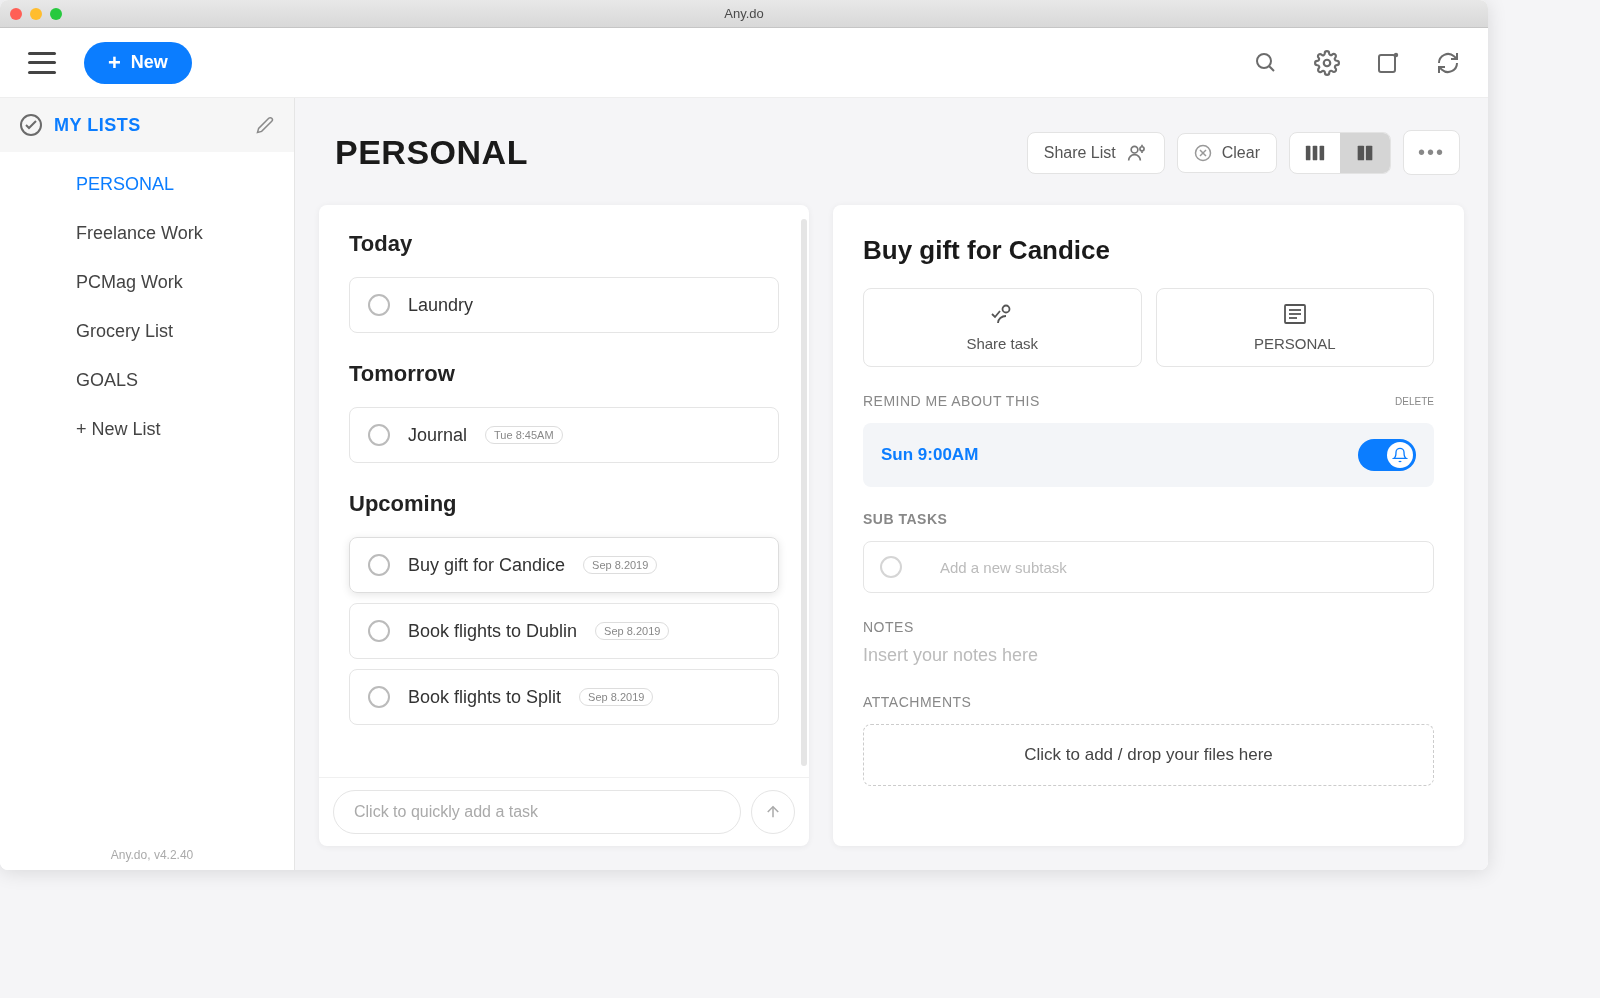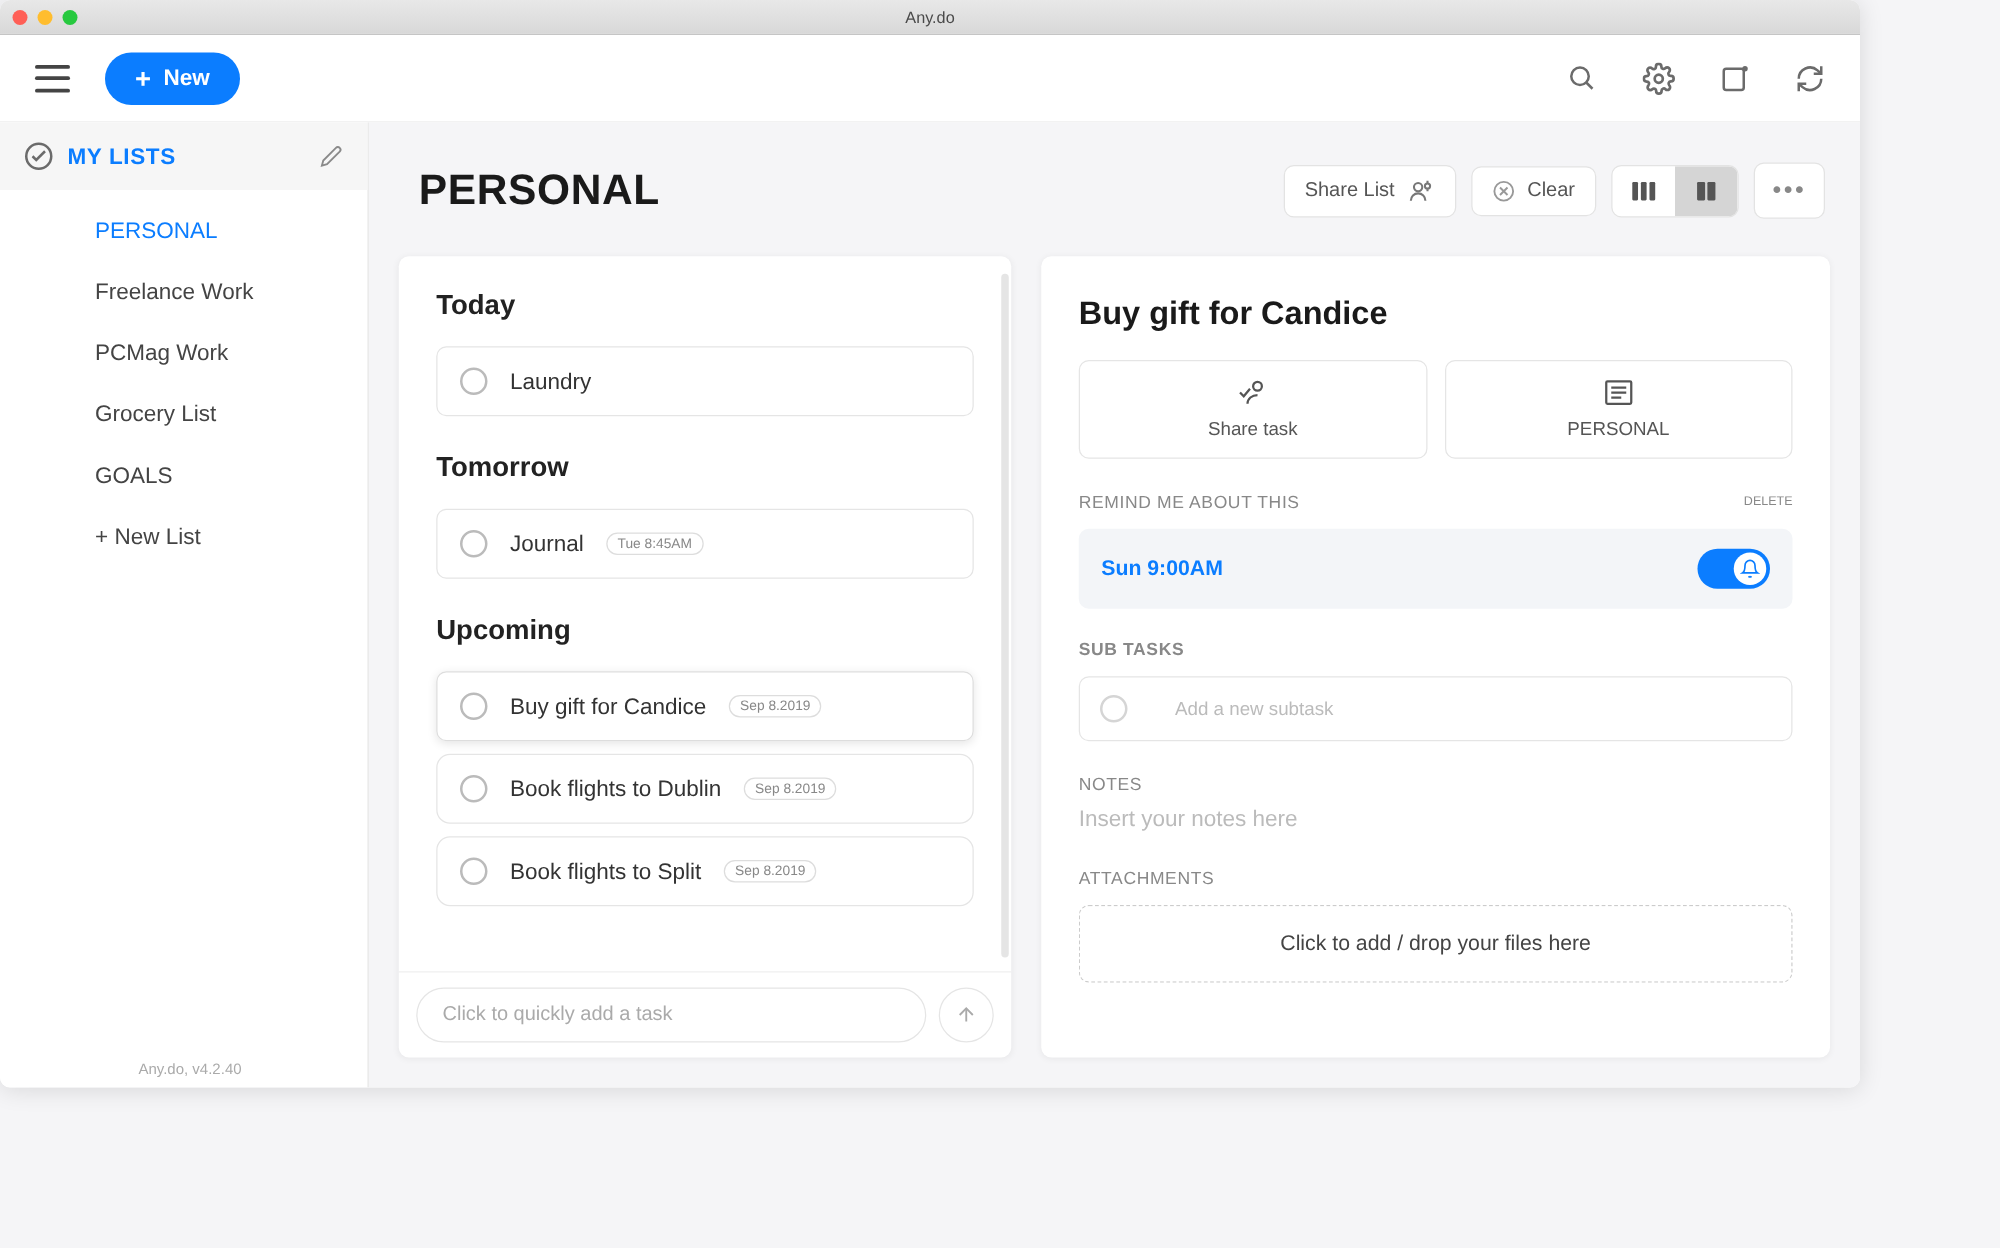--- a/index.html
+++ b/index.html
@@ -308,21 +308,20 @@
       color: #888;
       border: 1px solid #ddd;
       border-radius: 12px;
       padding: 2px 8px;
     }
     .section-group {
        margin-bottom: 8px;
     }
     .task-item + .task-item {
       margin-top: -18px;
-      border-radius: 11px;
     }
 
     .quick-add-bar {
       padding: 12px 14px;
       display: flex;
       align-items: center;
       gap: 10px;
       border-top: 1px solid #f0f0f0;
     }
     .quick-add {

